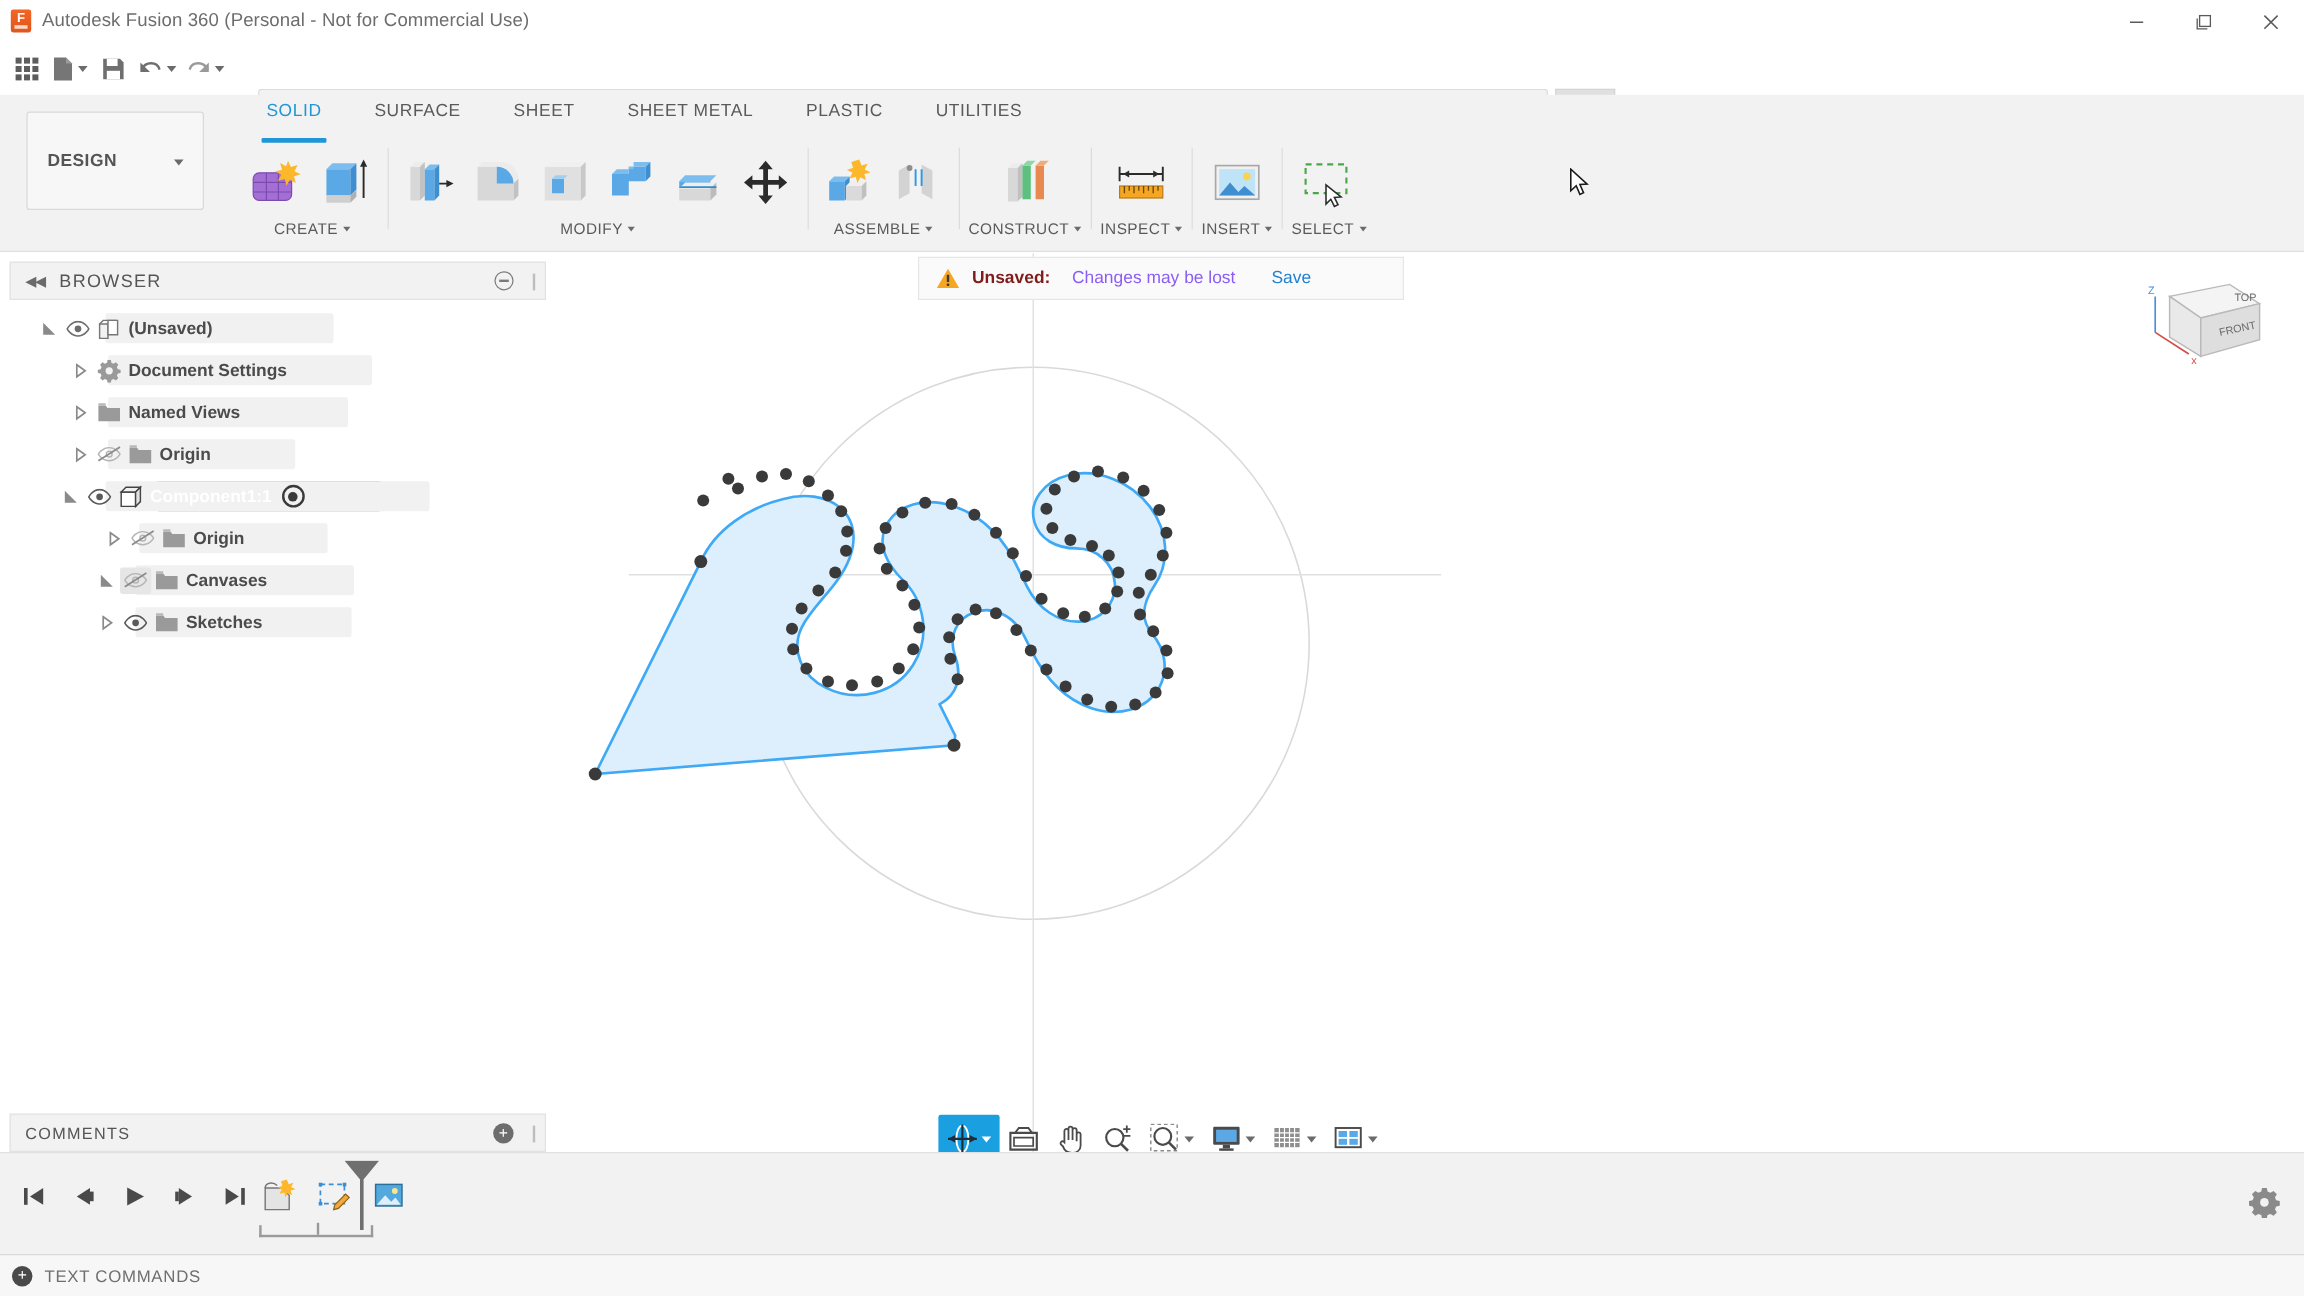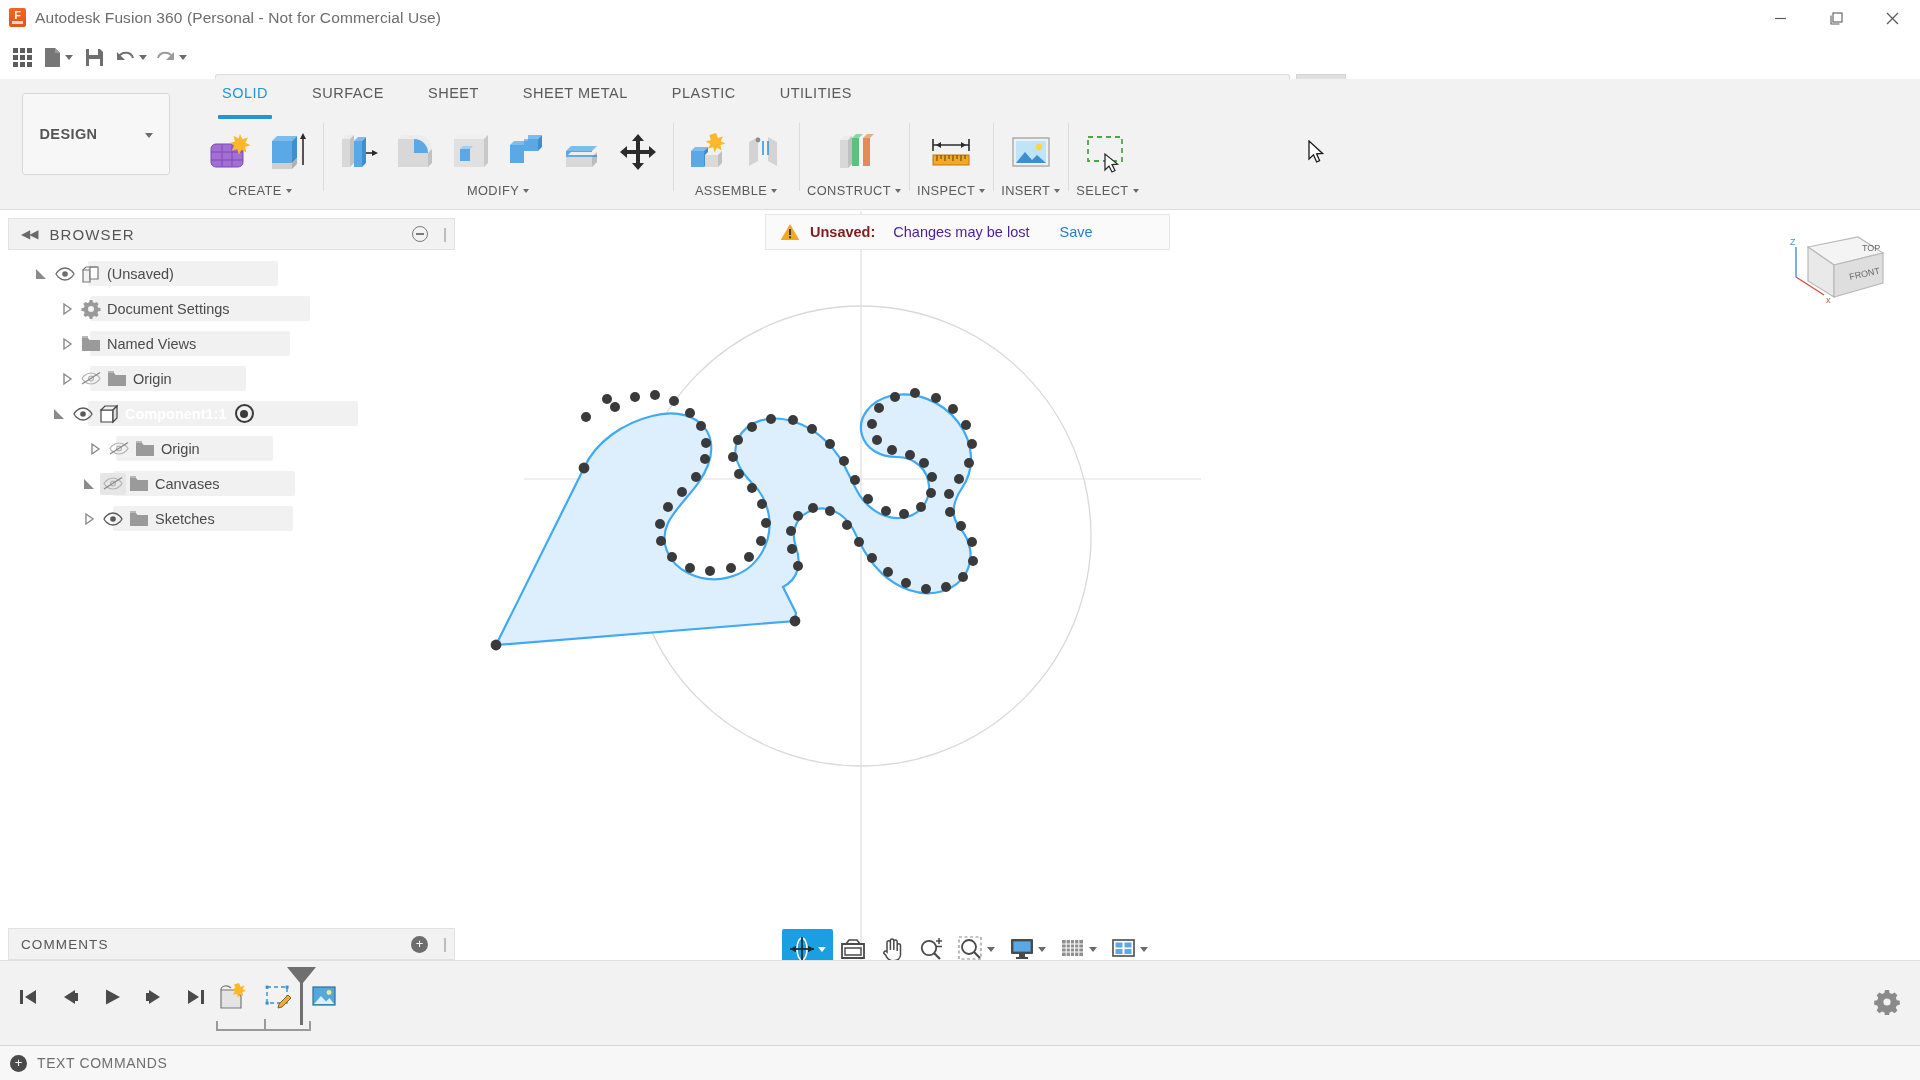--- a/index.html
+++ b/index.html
@@ -145,21 +145,21 @@
          border-left:1px solid #bdbdbd; border-right:1px solid #bdbdbd;}
 
   .tree { position:absolute; left:8px; top:256px; width:447px; }
   .trow { height:35px; display:flex; align-items:center; position:relative; }
   .trow .hl { position:absolute; height:25px; background:#f1f1f1; border-radius:2px; }
   .trow > * { position:relative; z-index:2; }
   .tri { width:22px; height:22px; display:flex; align-items:center; justify-content:center; }
   .eye { width:26px;height:22px; display:flex;align-items:center;justify-content:center; }
   .ticon { width:26px;height:22px; display:flex;align-items:center;justify-content:center;
            margin-right:3px;}
-  .tlabel { font-size:14.5px; color:#4b4b4b; white-space:nowrap; }
+  .tlabel { font-size:14.5px; color:#4b4b4b; white-space:nowrap;font-weight:bold; }
   .trow.selected .tlabel{ color:#ffffff; }
   .selbg{ position:absolute; height:25px; background:#8c8c8c; border-radius:2px; z-index:1;}
   .radio-dot{ width:19px;height:19px;border-radius:50%;border:2px solid #3a3a3a;
               display:flex;align-items:center;justify-content:center; margin-left:8px;}
   .radio-dot i{ width:8px;height:8px;border-radius:50%;background:#3a3a3a; display:block;}
 
   
   .comments {
     position:absolute; left:8px; top:928px; width:447px; height:32px;
     background:#f2f2f2; border:1px solid #e2e2e2;
@@ -172,21 +172,21 @@
   
   .canvas { position:absolute; left:456px; top:211px; width:1464px; height:749px;
             background:#ffffff; overflow:hidden; }
   .unsaved-banner {
     position:absolute; left:765px; top:214px; width:405px; height:36px;
     background:#fafafa; border:1px solid #e6e6e6;
     display:flex; align-items:center; gap:0; font-size:14.5px;
   }
   .warn-tri { margin-left:14px; margin-right:10px; }
   .ub-bold { font-weight:bold; color:#7f1d1d; }
-  .ub-msg { color:#4c1d95; margin-left:18px; }
+  .ub-msg { color:#8b5cf6; margin-left:18px; }
   .ub-save { color:#1f7fd0; margin-left:30px; }
 
   
   .viewcube { position:absolute; right:22px; top:225px; width:120px; height:105px; }
 
   
   .navbar {
     position:absolute; left:782px; top:925px; height:48px;
     display:flex; align-items:center; gap:0;
   }

